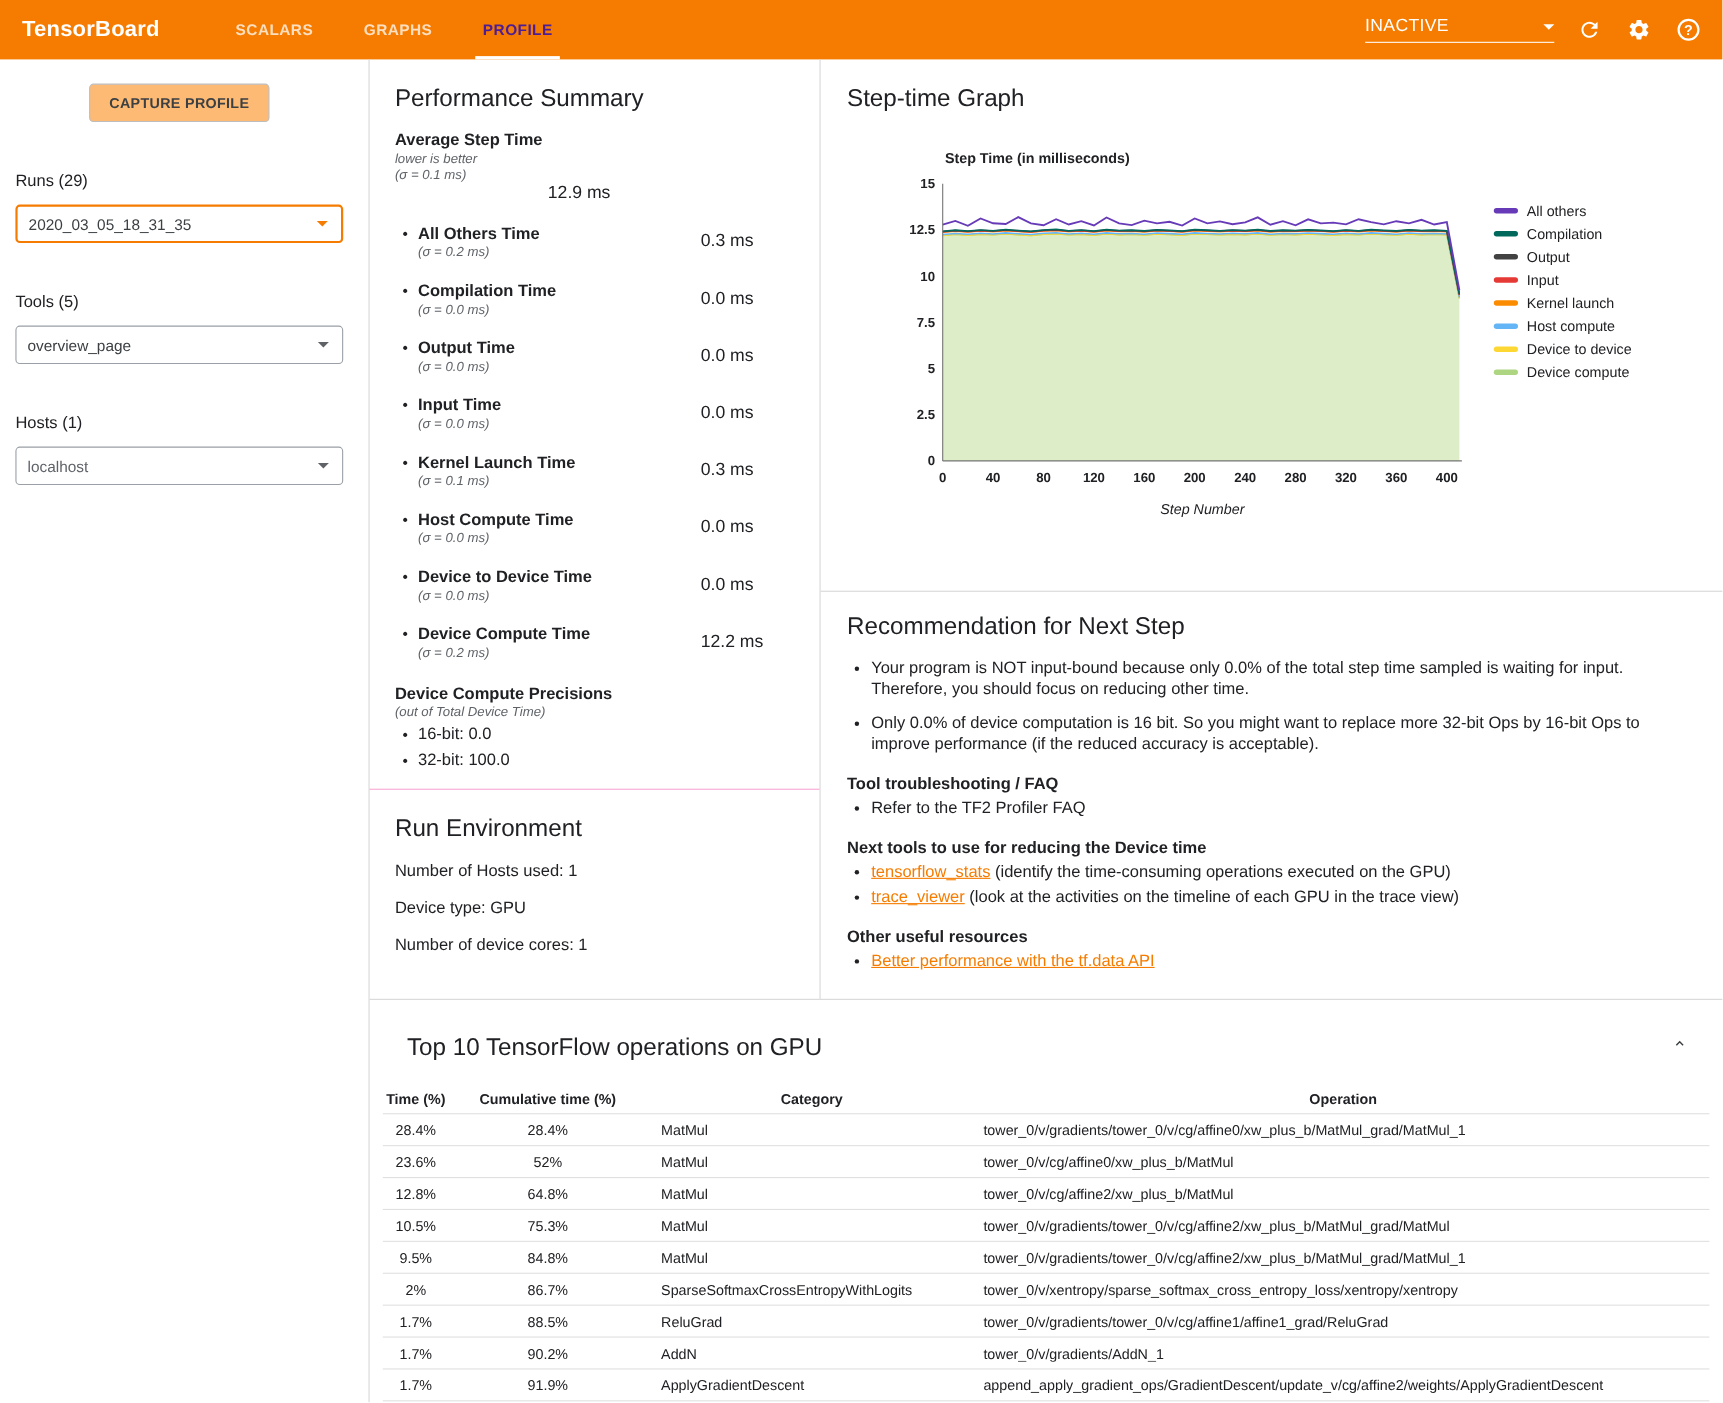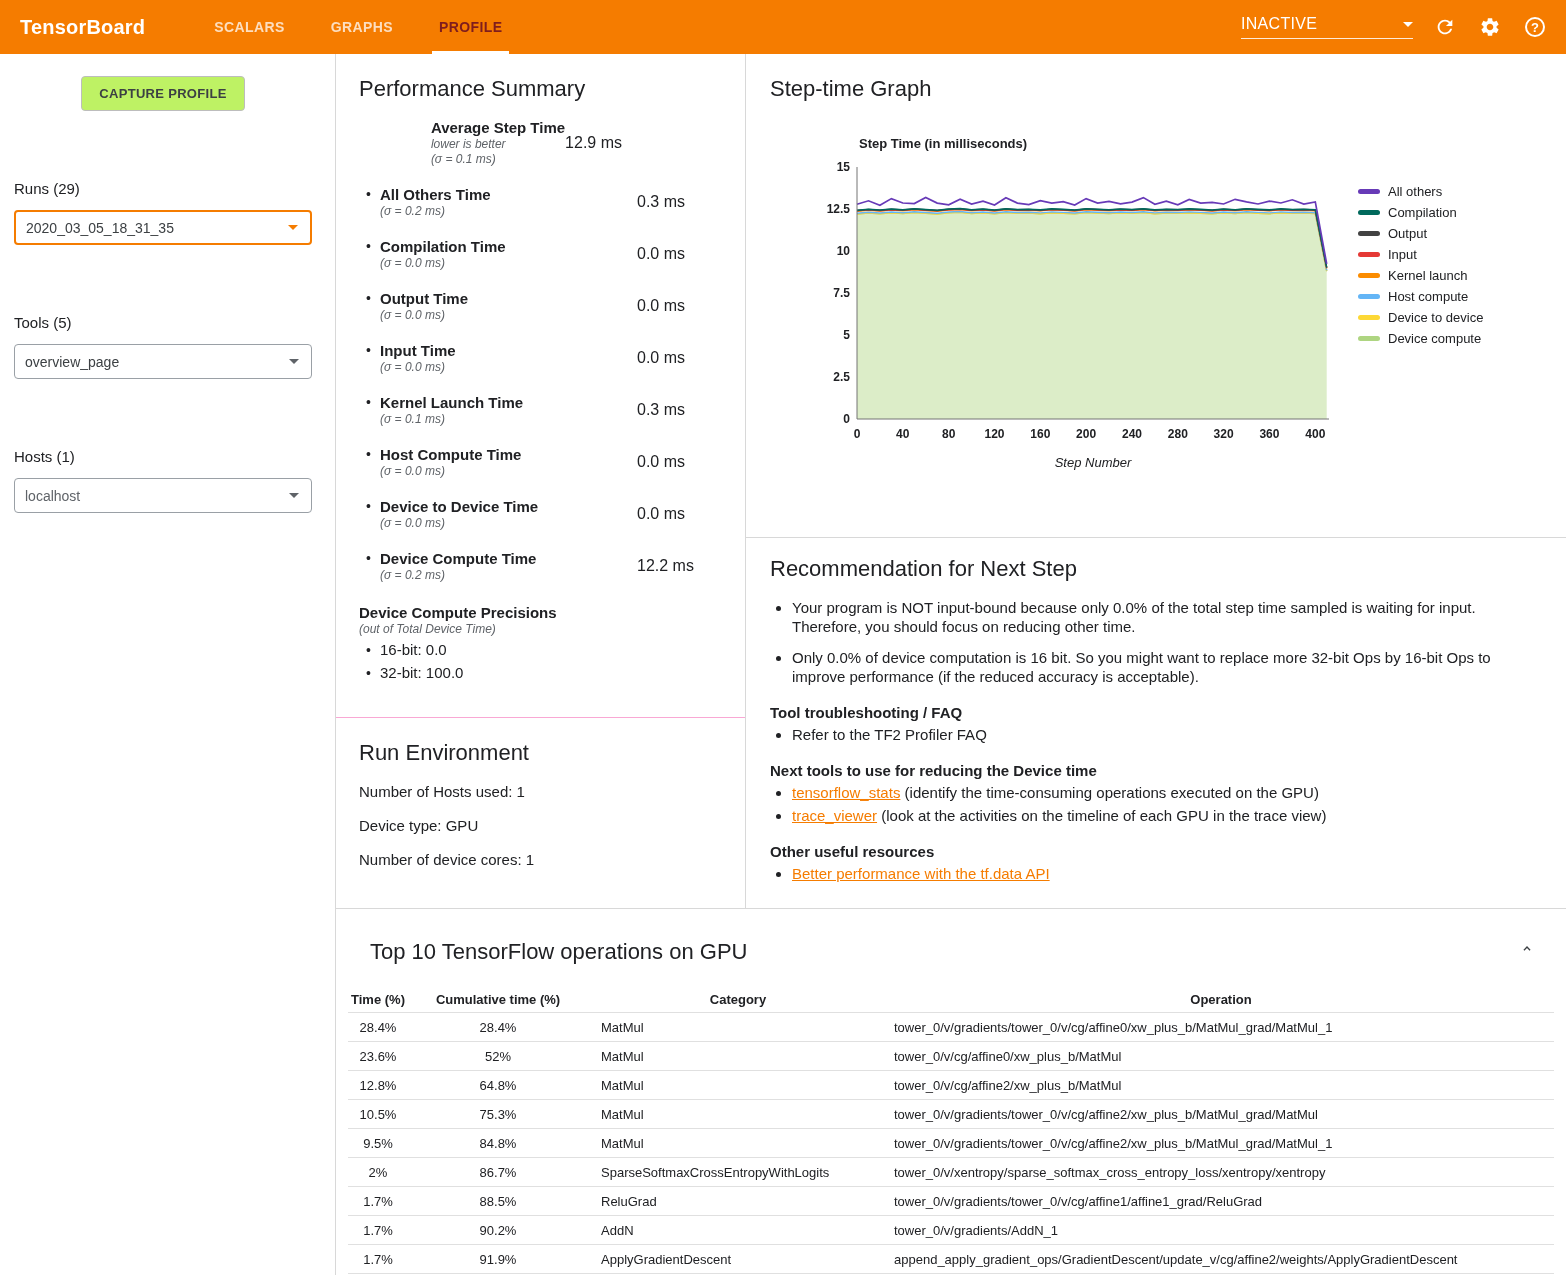--- a/index.html
+++ b/index.html
@@ -5,21 +5,21 @@
   * { box-sizing: border-box; }
   html,body { margin:0; padding:0; background:#fff; font-family:"Liberation Sans", sans-serif; color:#202124; }
   body { width:1566px; height:1275px; overflow:hidden; }
 
   
   .appbar { height:54px; background:#f57c00; display:flex; align-items:stretch; color:#fff; }
   .logo { display:flex; align-items:center; padding:0 20px; font-size:20px; font-weight:bold; letter-spacing:.2px; }
   .tabs { display:flex; margin-left:26px; }
   .tab { display:flex; align-items:center; padding:0 23px; font-size:14px; font-weight:bold; letter-spacing:.4px;
          color:rgba(255,255,255,.75); cursor:pointer; position:relative; }
-  .tab.active { color:#7f1d1d; }
+  .tab.active { color:#4c1d95; }
   .tab.active::after { content:""; position:absolute; left:16px; right:16px; bottom:0; height:3px; background:#fff; }
   .appbar-right { margin-left:auto; display:flex; align-items:center; gap:19px; padding-right:18px; }
   .status-select { width:172px; display:flex; align-items:center; justify-content:space-between;
                    border-bottom:1px solid rgba(255,255,255,.85); padding-bottom:5px; font-size:16px; cursor:pointer; letter-spacing:.3px; }
   .caret-white { width:0; height:0; border-left:5px solid transparent; border-right:5px solid transparent; border-top:5px solid #fff; }
   .icon-btn { width:26px; height:26px; display:flex; align-items:center; justify-content:center; cursor:pointer; }
   .help-circle { width:20px; height:20px; border:2px solid #fff; border-radius:50%; font-size:13px; font-weight:bold;
                  display:flex; align-items:center; justify-content:center; }
 
   
@@ -31,32 +31,32 @@
   .perf-summary { height:664px; border-bottom:1px solid #f9a8d4; padding:22px 40px 0 23px; }
   .run-env { padding:22px 23px 0 23px; }
   .graph-col { flex:1; display:flex; flex-direction:column; min-width:0; }
   .step-graph { height:484px; border-bottom:1px solid #d8d8d8; padding:22px 0 0 24px; }
   .recommendation { padding:18px 46px 0 24px; }
   .ops-section { border-top:1px solid #d8d8d8; padding:24px 12px 0 12px; position:relative; flex:none; }
 
   .section-title { font-size:22px; font-weight:400; color:#202124; margin:0; }
 
   
-  .capture-btn { display:block; margin-left:81px; width:164px; height:35px; background:#bef264; border:1px solid #bdbdbd;
+  .capture-btn { display:block; margin-left:81px; width:164px; height:35px; background:#fdba74; border:1px solid #bdbdbd;
                  border-radius:4px; font-family:inherit; font-size:13px; font-weight:bold; letter-spacing:.3px; color:#3c4043; cursor:pointer; }
-  .field-label { font-size:15px; color:#202124; margin:69px 0 0 14px; }
+  .field-label { font-size:15px; color:#202124; margin:45px 0 0 14px; }
   .select { width:298px; height:35px; margin:13px 0 0 14px; border:1px solid #9aa0a6; border-radius:4px;
             display:flex; align-items:center; justify-content:space-between; padding:0 12px 0 10px; font-size:14px; color:#3c4043; cursor:pointer; }
   .select.run-select { border:2px solid #f57c00; }
   .select .caret { width:0; height:0; border-left:5px solid transparent; border-right:5px solid transparent; border-top:5px solid #5f6368; }
   .select.run-select .caret { border-top-color:#f57c00; }
   .select .muted { color:#5f6368; }
 
   
-  .avg-item { display:flex; justify-content:center; margin-top:16px; }
+  .avg-item { display:flex; justify-content:center; margin-top:16px;flex-direction:column; }
   .pi-name { font-size:15px; font-weight:bold; line-height:19px; color:#202124; }
   .sub { font-size:12px; font-style:italic; color:#5f6368; line-height:15px; }
   .pi-value { width:68px; flex:none; font-size:16px; font-weight:normal; align-self:center; text-align:left; }
   .perf-item { display:flex; justify-content:space-between; margin-top:18px; padding-left:21px; position:relative; }
   .perf-item::before { content:"•"; position:absolute; left:7px; top:1px; font-size:14px; color:#202124; }
   .prec-block { margin-top:20px; }
   .prec-bullets div { font-size:15px; line-height:20px; padding-left:21px; position:relative; margin-top:3px; }
   .prec-bullets div::before { content:"•"; position:absolute; left:7px; font-size:14px; }
 
   

